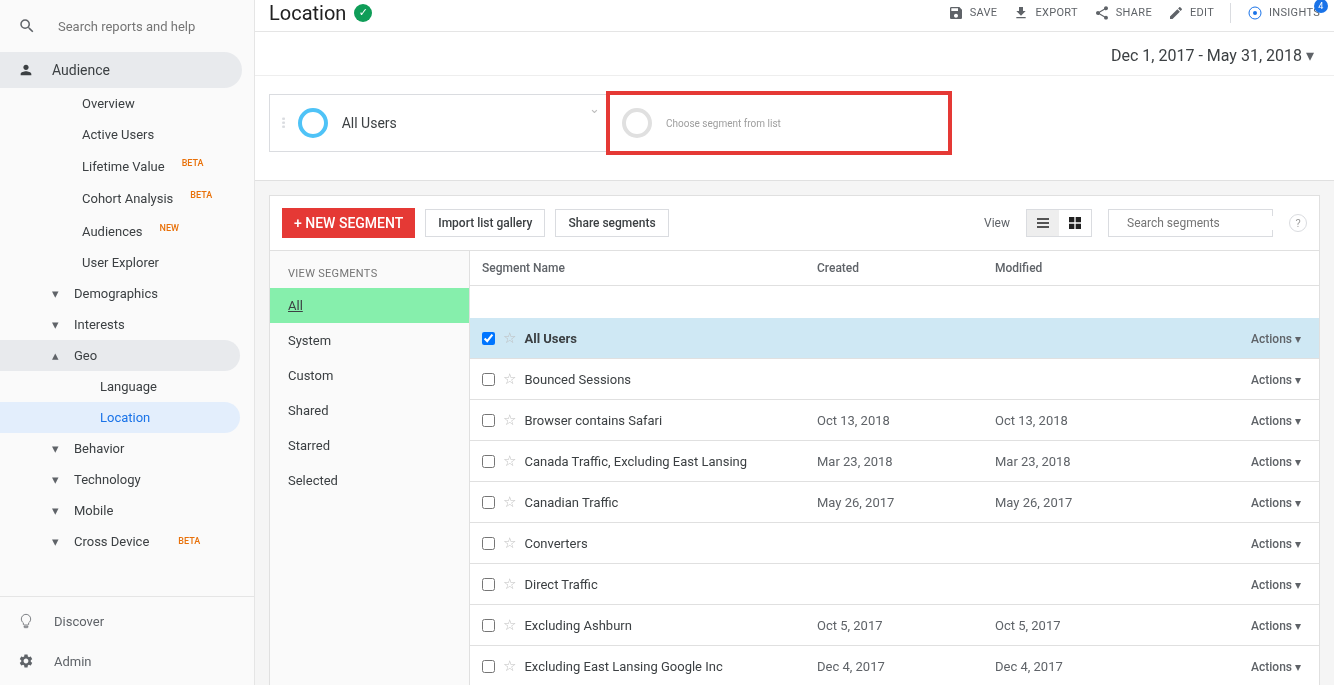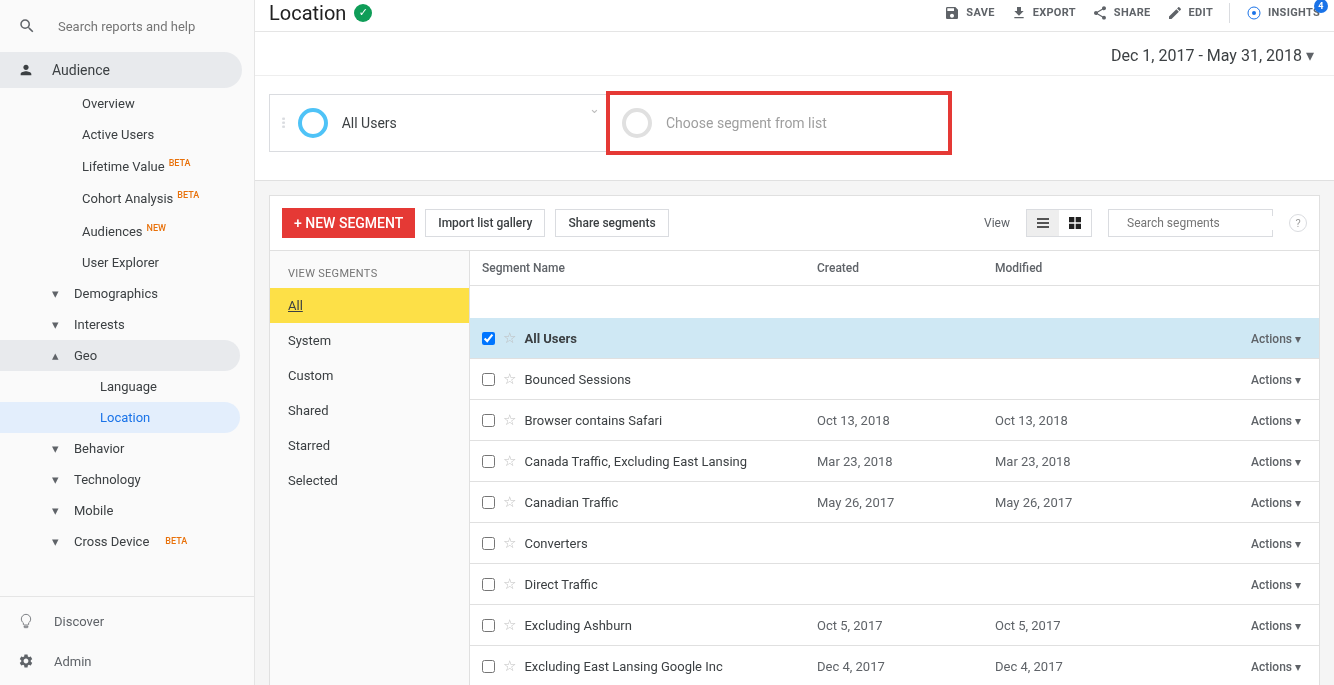--- a/index.html
+++ b/index.html
@@ -14,48 +14,48 @@
     .search-bar input { border: none; background: transparent; outline: none; font-size: 13px; color: #666; flex:1;}
     .nav-root { flex:1; overflow-y:auto;}
     .nav-section-head { display: flex; align-items: center; gap: 18px; padding: 10px 18px; font-size: 14px; color: #3c4043; border-radius: 0 22px 22px 0; margin-right:12px;}
     .nav-section-head.audience { background:#e8eaed; font-weight:400;}
     .nav-sub { padding: 8px 0 8px 82px; font-size: 13px; color:#3c4043; cursor:pointer;}
     .nav-group { display:flex; align-items:center; gap:12px; padding: 8px 0 8px 52px; font-size:13px; color:#3c4043;}
     .nav-group .chev { width:10px; color:#5f6368;}
     .nav-group.active { background:#e8eaed; border-radius: 0 22px 22px 0; margin-right:14px;}
     .nav-leaf { padding: 8px 0 8px 100px; font-size:13px; color:#3c4043; cursor:pointer;}
     .nav-leaf.selected { background:#e3eefc; color:#1a73e8; border-radius: 0 22px 22px 0; margin-right:14px;}
-    .badge { font-size: 9px; color: #e8710a; vertical-align: super; margin-left:4px; font-weight:500;}
+    .badge { font-size: 9px; color: #e8710a; vertical-align: super; margin-left:17px; font-weight:500;}
     .bottom-nav { border-top:1px solid #e5e5e5; padding:4px 0;}
     .bottom-nav .nav-section-head { font-size:13px; color:#5f6368; padding:12px 18px; gap:20px;}
     
     
     .main { flex:1; display:flex; flex-direction:column; background:#f5f5f5; min-width:0;}
     .topbar { background:#fff; border-bottom:1px solid #e5e5e5; display:flex; align-items:center; padding: 0 14px 6px 14px; height:32px;}
     .page-title { font-size: 20px; font-weight:400; color:#212121; display:flex; align-items:center; gap:8px;}
     .verify-badge { width:18px; height:18px; background:#0f9d58; border-radius:50%; display:inline-flex; align-items:center; justify-content:center; color:#fff; font-size:11px;}
     .top-actions { margin-left:auto; display:flex; gap:16px; align-items:center;}
-    .top-act { display:flex; align-items:center; gap:6px; font-size:11px; font-weight:700; color:#5f6368; cursor:pointer; letter-spacing:.3px;}
+    .top-act { display:flex; align-items:center; gap:6px; font-size:11px; font-weight:400; color:#5f6368; cursor:pointer; letter-spacing:.3px;}
     .top-sep { width:1px; height:20px; background:#dadce0;}
     .ins-badge { position:relative;}
     .ins-badge::after { content:"4"; position:absolute; top:-6px; right:-8px; background:#1a73e8; color:#fff; border-radius:50%; width:14px; height:14px; font-size:9px; display:flex; align-items:center; justify-content:center;}
     
     .content { padding:0; overflow:auto; flex:1;}
     .date-row { text-align:right; padding:14px 20px 10px; font-size:16px; color:#3c4043; background:#fff; border-bottom:1px solid #eee;}
     .date-row .car { color:#5f6368; margin-left:4px;}
     
     .seg-boxes { display:flex; gap:0; background:#fff; padding: 18px 10px 28px 14px; border-bottom:1px solid #e0e0e0;}
     .seg-chip { border:1px dashed #dadce0; width:340px; height:58px; display:flex; align-items:center; gap:14px; padding:0 12px; position:relative; background:#fff;}
     .seg-chip .grip { color:#dadce0; font-size:8px; letter-spacing:-2px; line-height:4px;}
     .seg-chip.solid { border-style:solid;}
     .seg-circle { width:30px; height:30px; border:4px solid #4fc3f7; border-radius:50%;}
     .seg-circle.grey { border-color:#e0e0e0;}
     .seg-chip .drop { position:absolute; right:8px; top:6px; color:#bdbdbd;}
     .seg-chip.highlight { outline: 4px solid #e53935; outline-offset:-1px; z-index:2;}
-    .seg-chip .lbl.grey { color:#9e9e9e; font-size:14px;}
+    .seg-chip .lbl.grey { color:#9e9e9e; font-size:10px;}
     .seg-chip .lbl { font-size:14px; color:#3c4043;}
     
     .arrow-annot { position:absolute; left:720px; top:160px; pointer-events:none;}
     
     .panel { margin: 14px 14px; background:#fff; border:1px solid #e0e0e0; position:relative;}
     .panel-toolbar { display:flex; align-items:center; gap:10px; padding:12px 12px; border-bottom:1px solid #e0e0e0;}
     .btn-red { background:#e53935; color:#fff; border:none; padding:7px 12px; font-size:14px; font-weight:500; cursor:pointer;}
     .btn-out { background:#fff; border:1px solid #dadce0; padding:6px 12px; font-size:12px; color:#3c4043; font-weight:500; cursor:pointer;}
     .view-ctrl { margin-left:auto; display:flex; align-items:center; gap:16px;}
     .view-lbl { font-size:12px; color:#5f6368;}
@@ -63,21 +63,21 @@
     .view-toggle span { padding:5px 8px; display:flex; align-items:center; justify-content:center;}
     .view-toggle span.active { background:#eee;}
     .search-seg { border:1px solid #dadce0; display:flex; align-items:center; gap:8px; padding:5px 10px; width:165px;}
     .search-seg input { border:none; outline:none; font-size:12px; flex:1;}
     .help-q { width:18px; height:18px; border:1px solid #dadce0; border-radius:50%; display:flex; align-items:center; justify-content:center; font-size:11px; color:#9e9e9e;}
     
     .panel-body { display:flex; min-height:360px;}
     .cat-col { width:200px; border-right:1px solid #e0e0e0; background:#fafafa;}
     .cat-header { padding:16px 18px 8px; font-size:11px; color:#757575; letter-spacing:.3px;}
     .cat-item { padding:10px 18px; font-size:13px; color:#3c4043; cursor:pointer;}
-    .cat-item.active { background:#fde047;text-decoration:underline;}
+    .cat-item.active { background:#86efac;text-decoration:underline;}
     
     .table-col { flex:1; display:flex; flex-direction:column; min-width:0;gap:32px;}
     .thead { display:flex; border-bottom:1px solid #e0e0e0; background:#fff;}
     .th { padding:10px 12px; font-size:12px; font-weight:500; color:#5f6368;}
     .th.name { flex:0 0 335px; padding-left:12px;}
     .th.created { flex:0 0 178px;}
     .th.modified { flex:0 0 168px;}
     .th.actions { flex:1;}
     .tbody { flex:1; overflow:auto;}
     .trow { display:flex; align-items:center; border-bottom:1px solid #e0e0e0; min-height:41px;}

